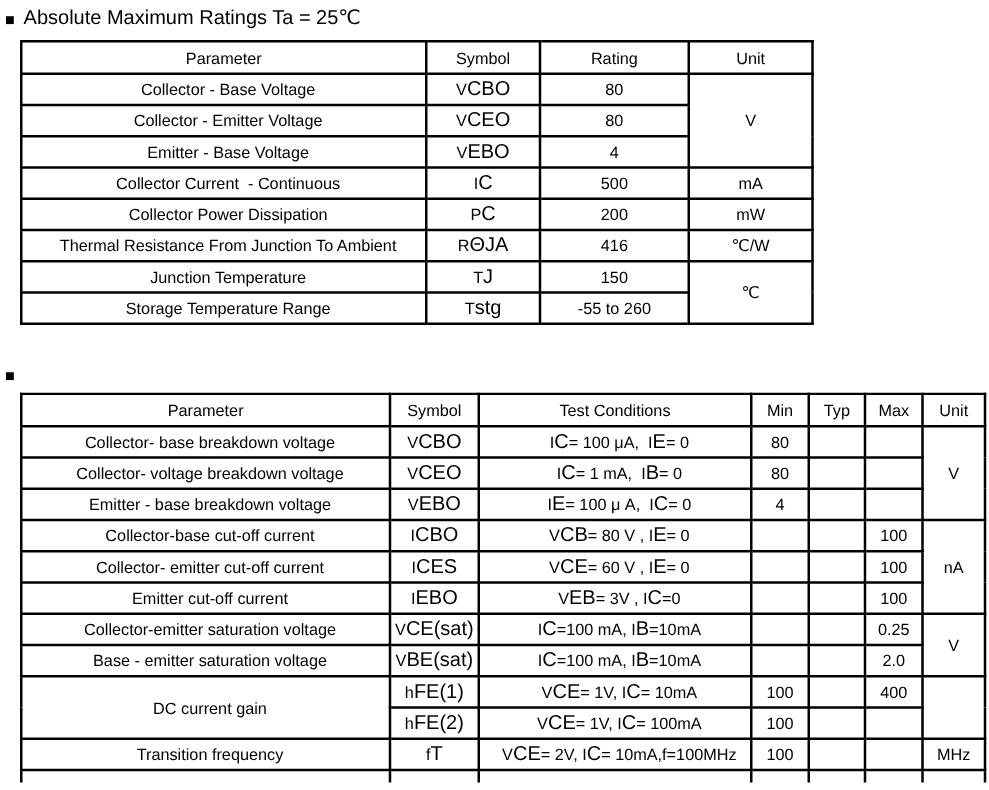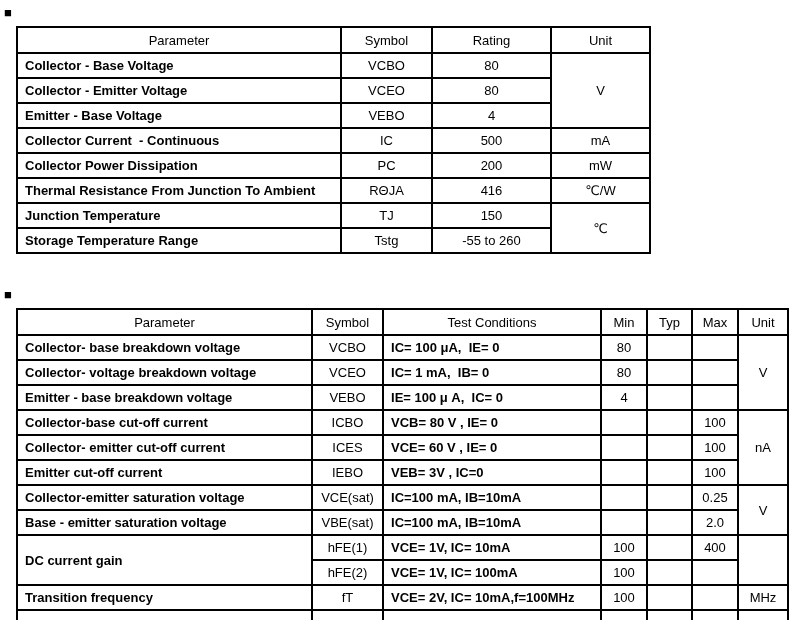--- a/index.html
+++ b/index.html
@@ -38,38 +38,38 @@
     font-weight: normal;
     padding: 0;
     text-align: center;
     vertical-align: middle;
     white-space: nowrap;
     overflow: hidden;
   }
   th { height: 24px; text-align: center; }
   td { height: 23px; }
   td.left {
-    text-align: left;
+    text-align: center;
     padding-left: 7px;
-    font-weight: bold;
-  }
-  .sc { font-size: 13px; }
+  }
+  .sc { font-size: 16px; }
   .ec-clip {
     height: 312px;
     overflow: hidden;
   }
   tr.stub td { height: 14px; }
 </style>
 </head>
 <body>
 
 <div>
 
   <div class="section-title title-1">
     <span class="bullet">■</span>
+    <span>Absolute Maximum Ratings Ta = 25℃</span>
   </div>
 
   <table id="amr-table">
     <colgroup>
         <col style="width:324px">
         <col style="width:91px">
         <col style="width:119px">
         <col style="width:99px">
       </colgroup>
     <thead>

